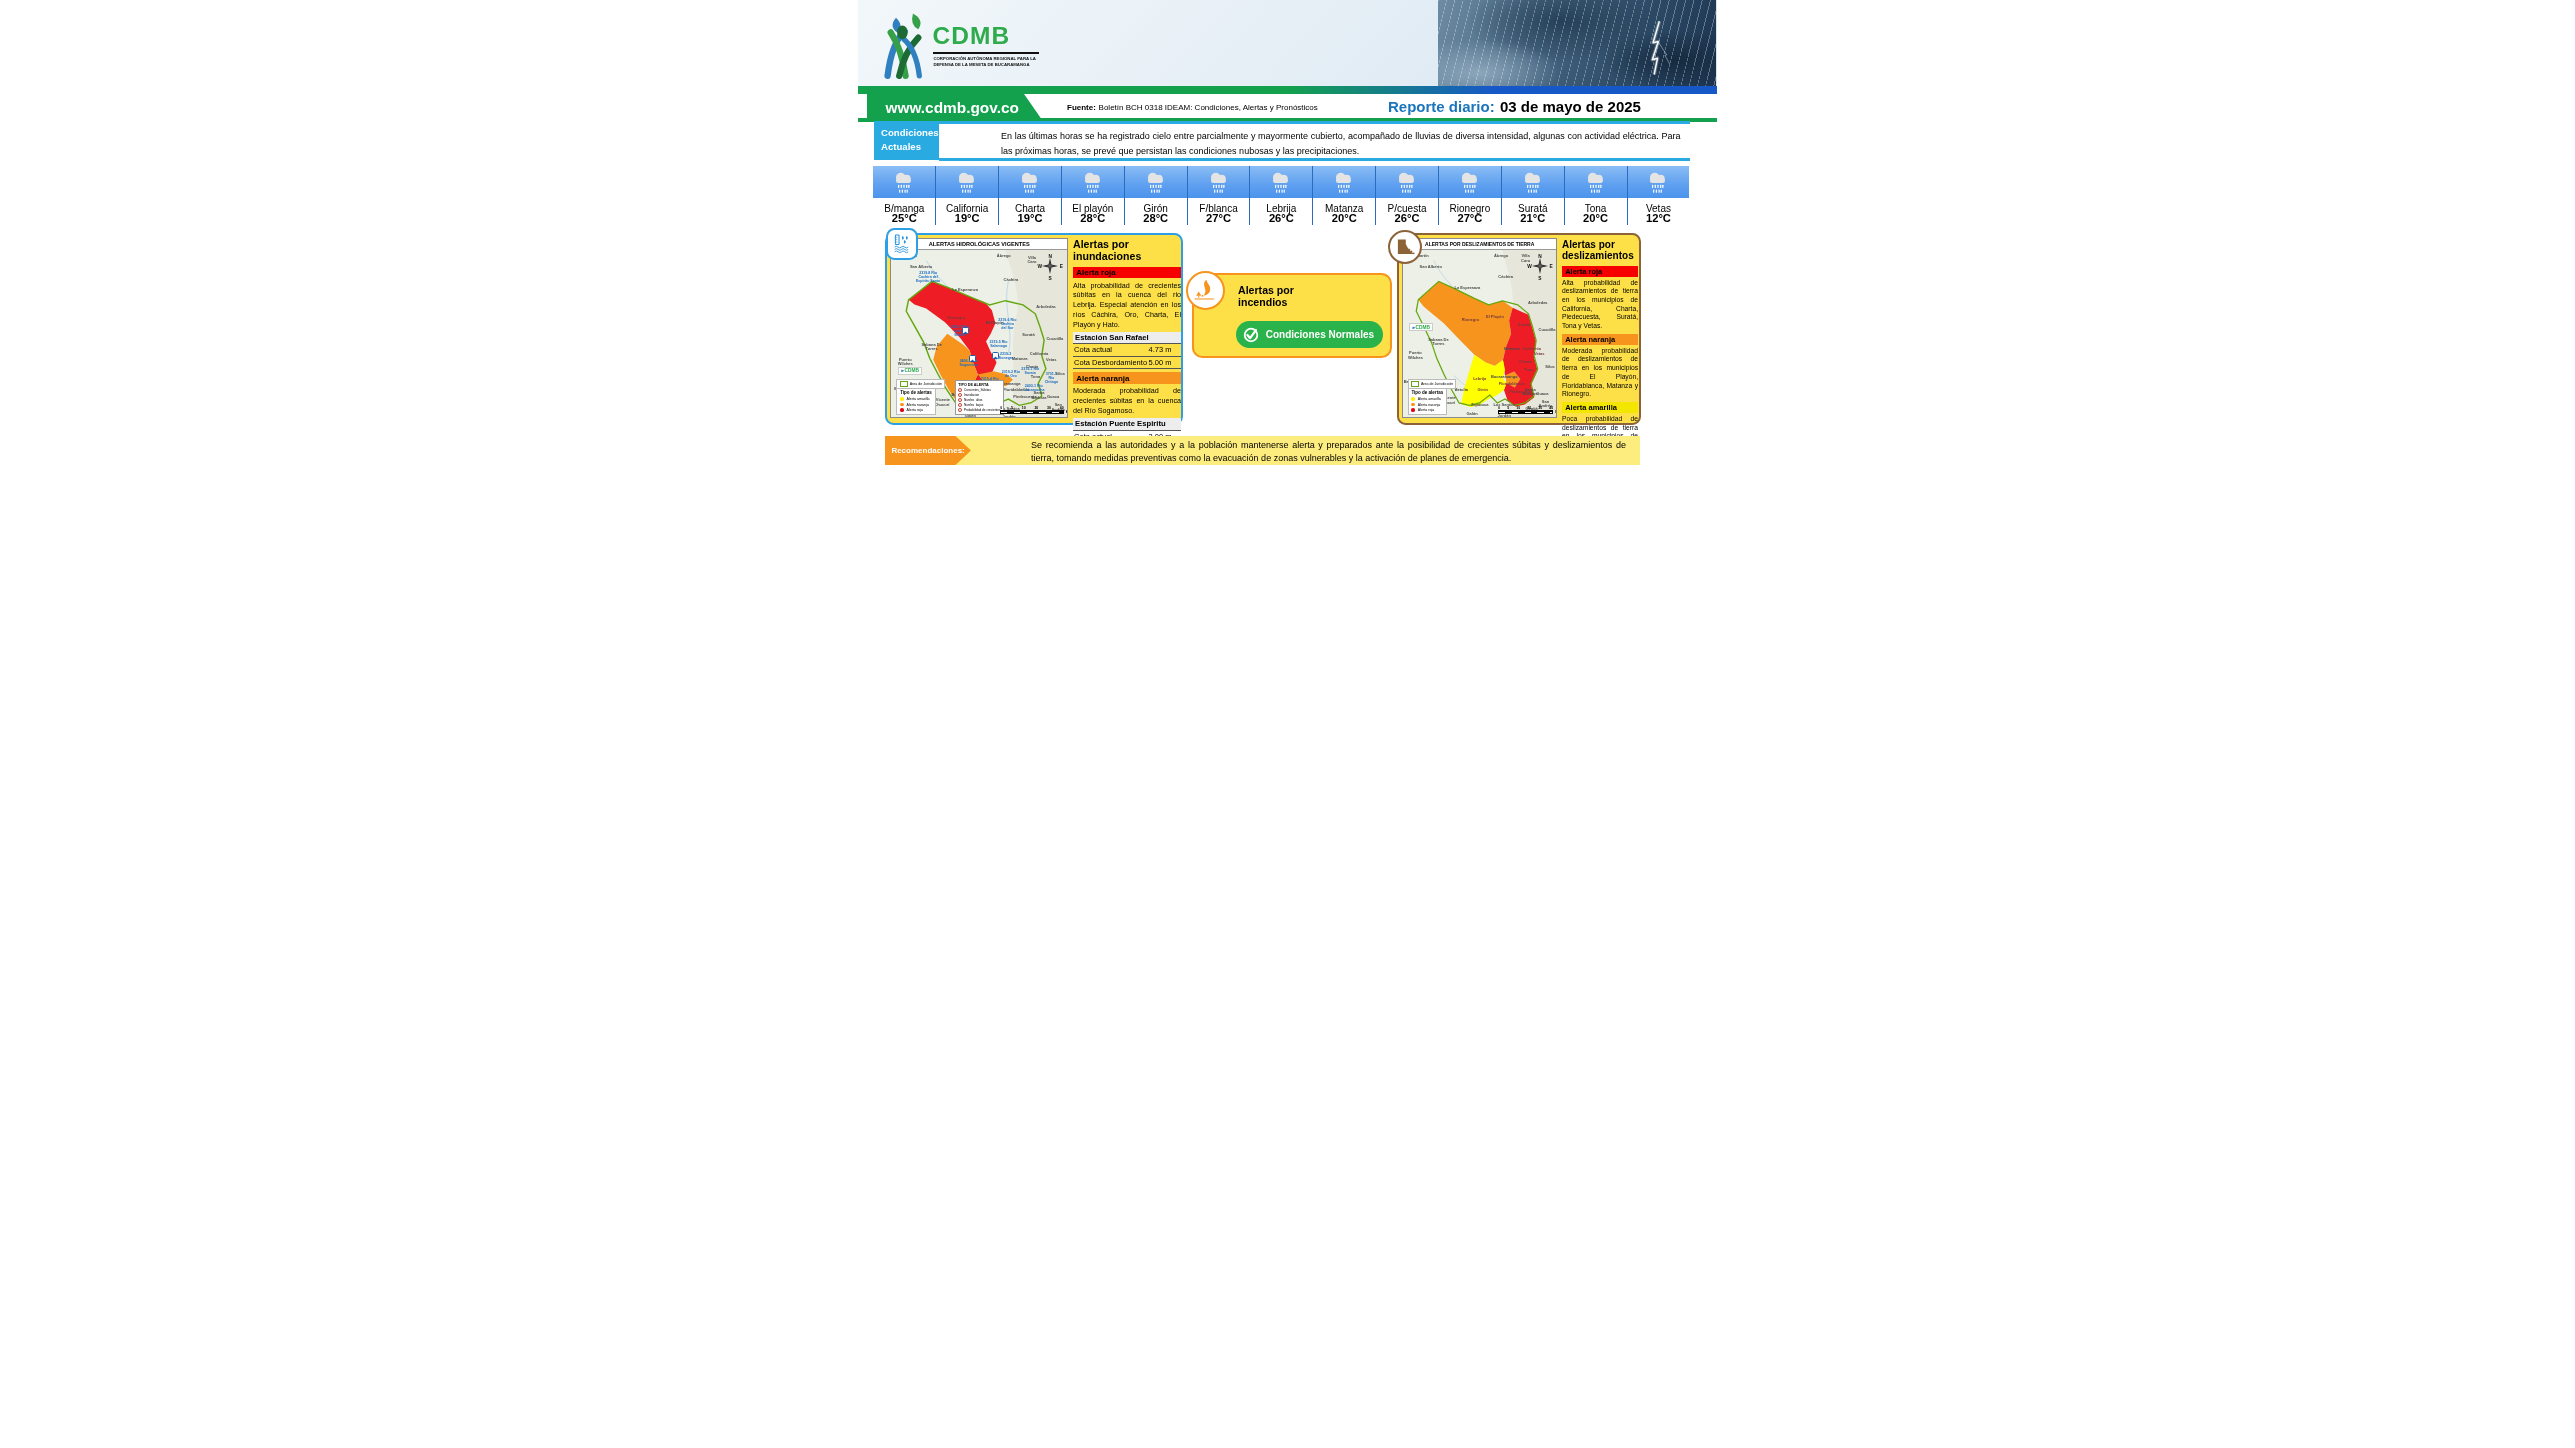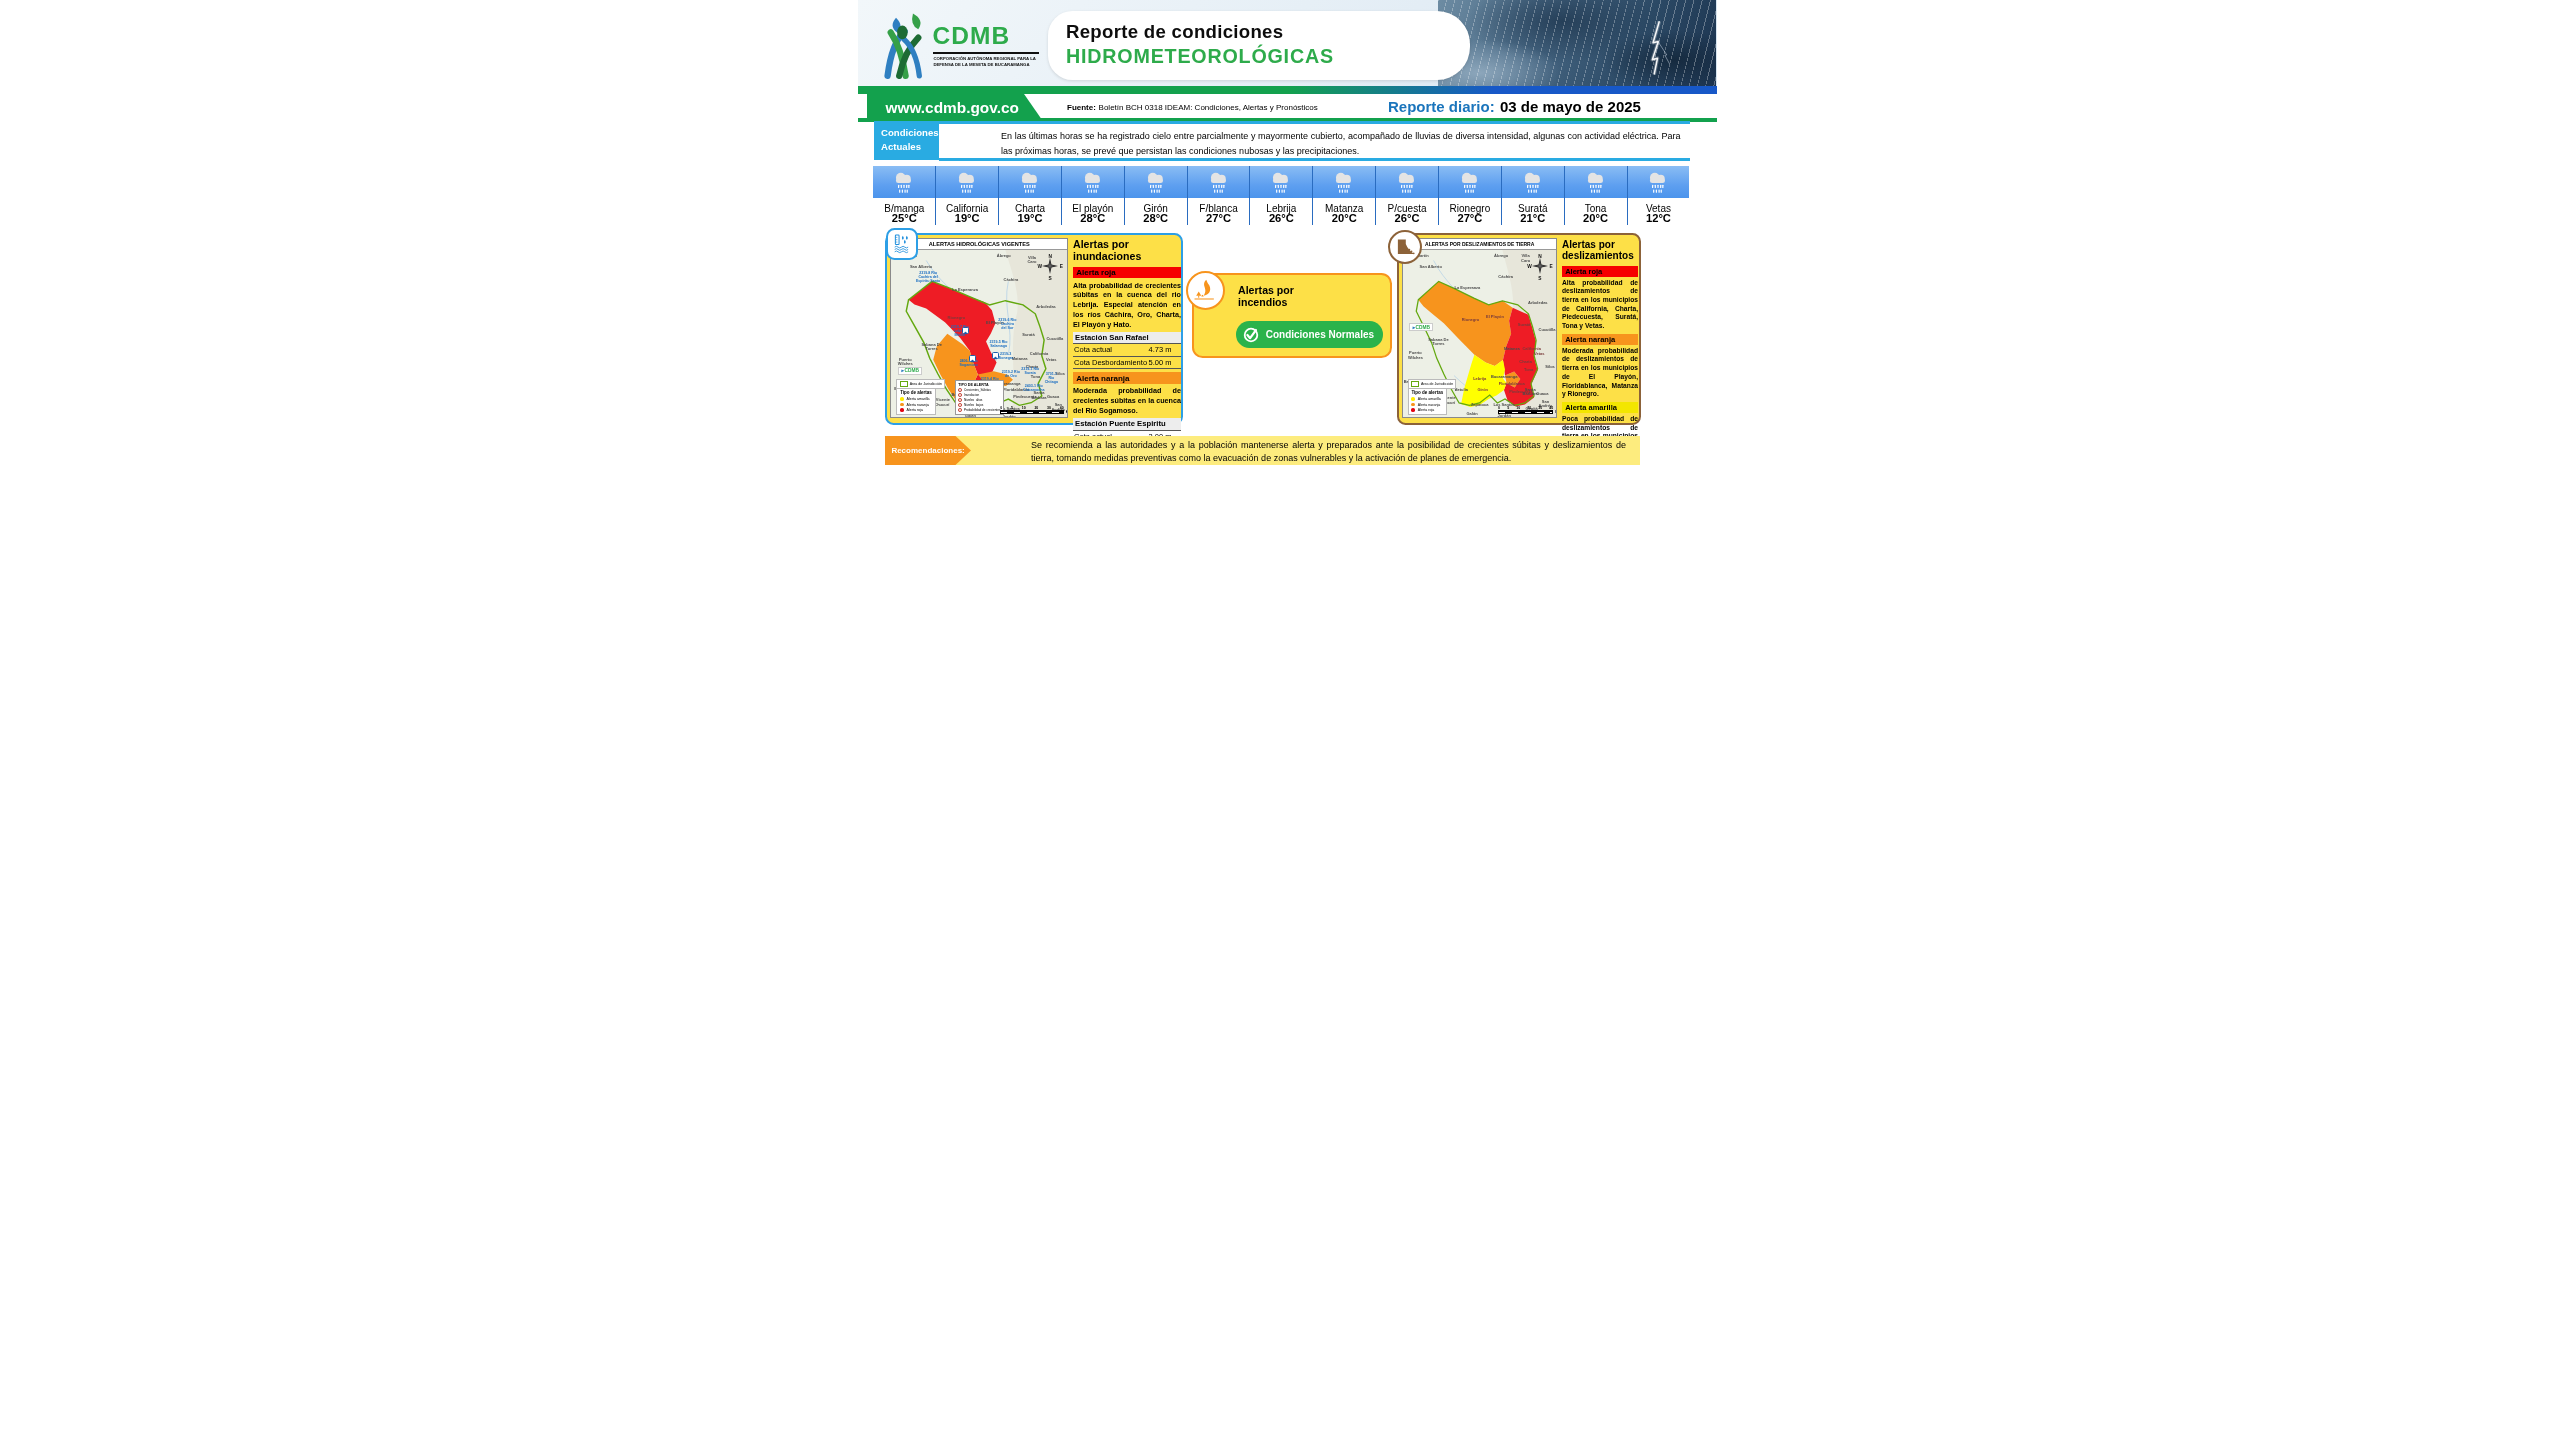--- a/index.html
+++ b/index.html
@@ -127,21 +127,21 @@
   .slide .cdmb-mini { left:4%; top:44%; }
 
   .rmini { position:absolute; width:7px; height:7px; background:#fff; border:0.8px solid #1b5fae; border-radius:1.6px; z-index:3; }
   .rmini svg { width:100%; height:100%; }
 
   
   .fp-text { position:absolute; left:186px; top:4.3px; width:108px; }
   .p-title { font-size:10.6px; font-weight:bold; color:#000; line-height:1.12; margin-bottom:3.7px; }
   .abar { height:11.2px; font-size:8px; font-weight:bold; color:#000; padding:1.1px 0 0 3.2px; margin-bottom:2.7px; }
   .abar.red { background:#f60000; } .abar.orange { background:#f7941d; } .abar.yellow { background:#f3e600; }
-  .ptext { font-size:7.2px; line-height:1.36; text-align:justify; color:#000; margin-bottom:2.7px;font-weight:bold; }
+  .ptext { font-size:7.2px; line-height:1.36; text-align:justify; color:#000; margin-bottom:2.7px; }
   .station { background:#ededed; font-size:7.7px; font-weight:bold; color:#000; padding:1.1px 0 1.1px 2.1px;
              border-bottom:1.1px solid #555; }
   .trow { display:flex; justify-content:space-between; font-size:7.5px; color:#000; padding:1.1px 9.6px 1.1px 1.1px;
           border-bottom:0.8px solid #555; }
   .trow:last-of-type { border-bottom:none; }
 
   
   .fire-title { position:absolute; left:44px; top:8.5px; font-size:10.6px; font-weight:bold; color:#000; line-height:1.2; }
   .pill { position:absolute; left:42px; top:46px; width:147px; height:27px; background:#2bb34b; border-radius:13.3px;
           display:flex; align-items:center; padding-left:6.4px; gap:5.3px; }
@@ -184,24 +184,20 @@
         <path d="M36 132 C44 96 58 74 72 60" stroke="#1d6b34" stroke-width="12" fill="none" stroke-linecap="round"></path>
         <path d="M74 132 C70 98 60 76 44 62" stroke="#2f7fc1" stroke-width="10" fill="none" stroke-linecap="round"></path>
         <ellipse cx="42" cy="50" rx="10" ry="13" fill="#1d6b34"></ellipse>
       </svg>
       <div class="logo-name">CDMB</div>
       <div class="logo-rule"></div>
       <div class="logo-sub">
         <div>CORPORACIÓN AUTÓNOMA REGIONAL PARA LA</div>
         <div>DEFENSA DE LA MESETA DE BUCARAMANGA</div>
       </div>
-    </div>
-    <div class="title-band">
-      <div class="title-l1">Reporte de condiciones</div>
-      <div class="title-l2">HIDROMETEOROLÓGICAS</div>
     </div>
   </div>
   <div class="grad-bar"></div>
 
   <div class="src-green">
     <span>www.cdmb.gov.co</span>
   </div>
   <div class="src-fuente">
     <b>Fuente:</b><span>Boletín BCH 0318 IDEAM: Condiciones, Alertas y Pronósticos</span>
   </div>

